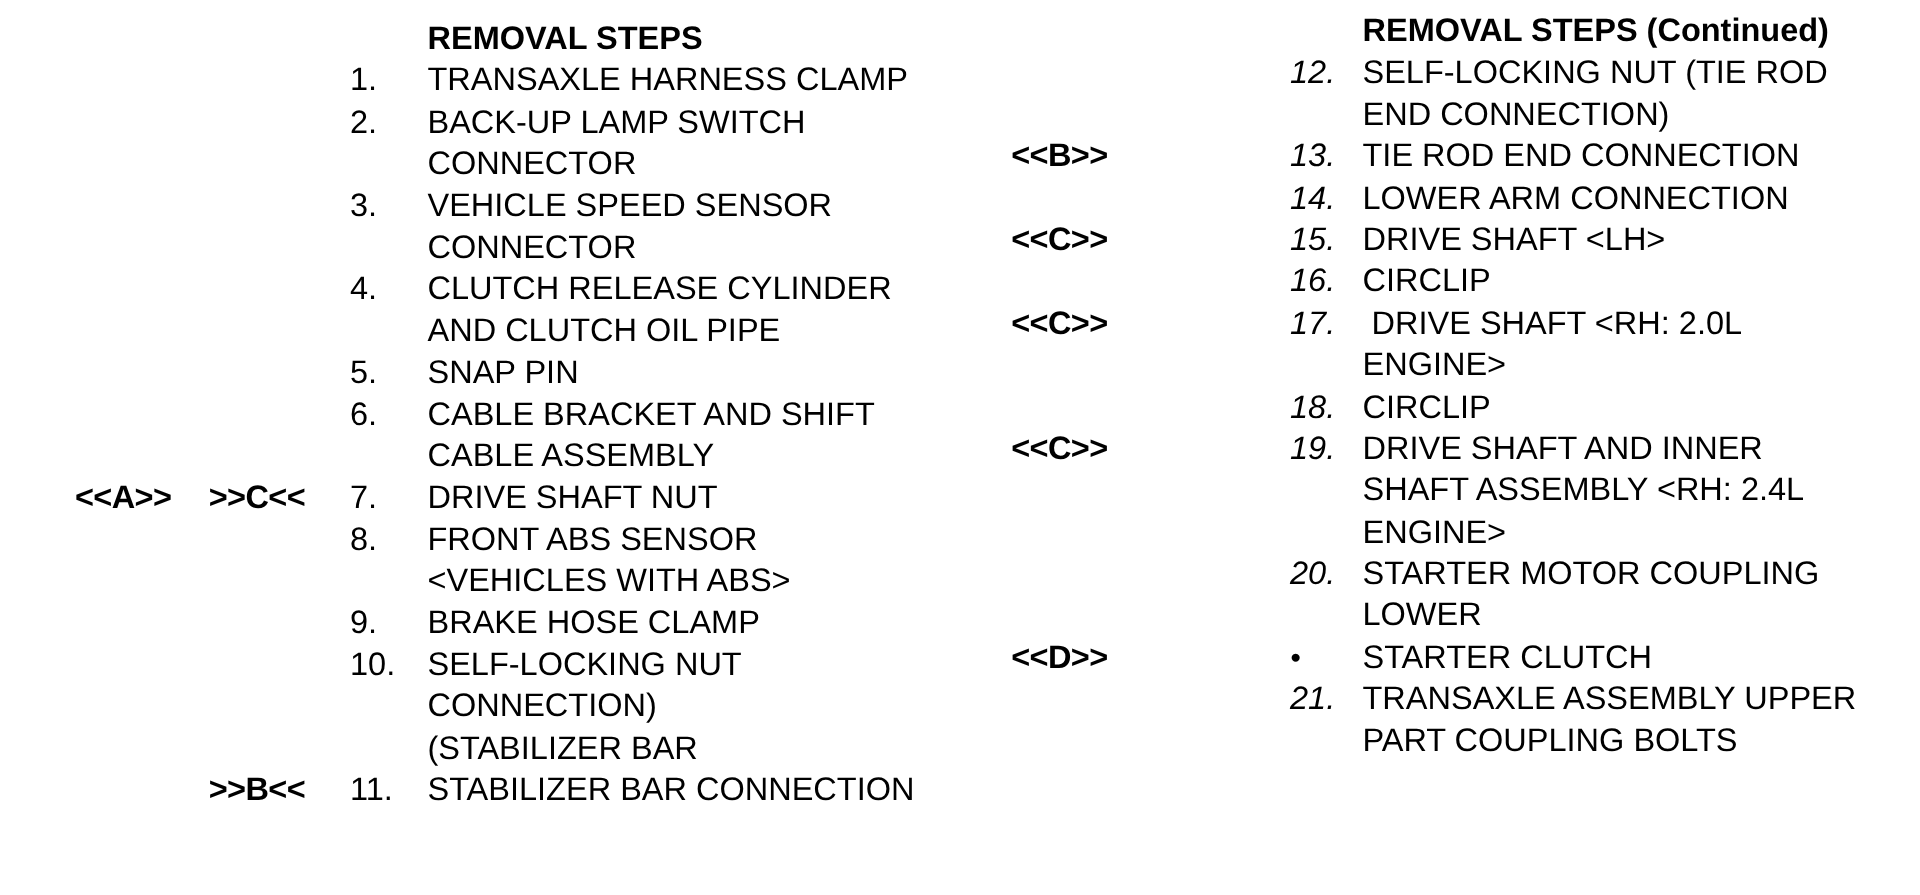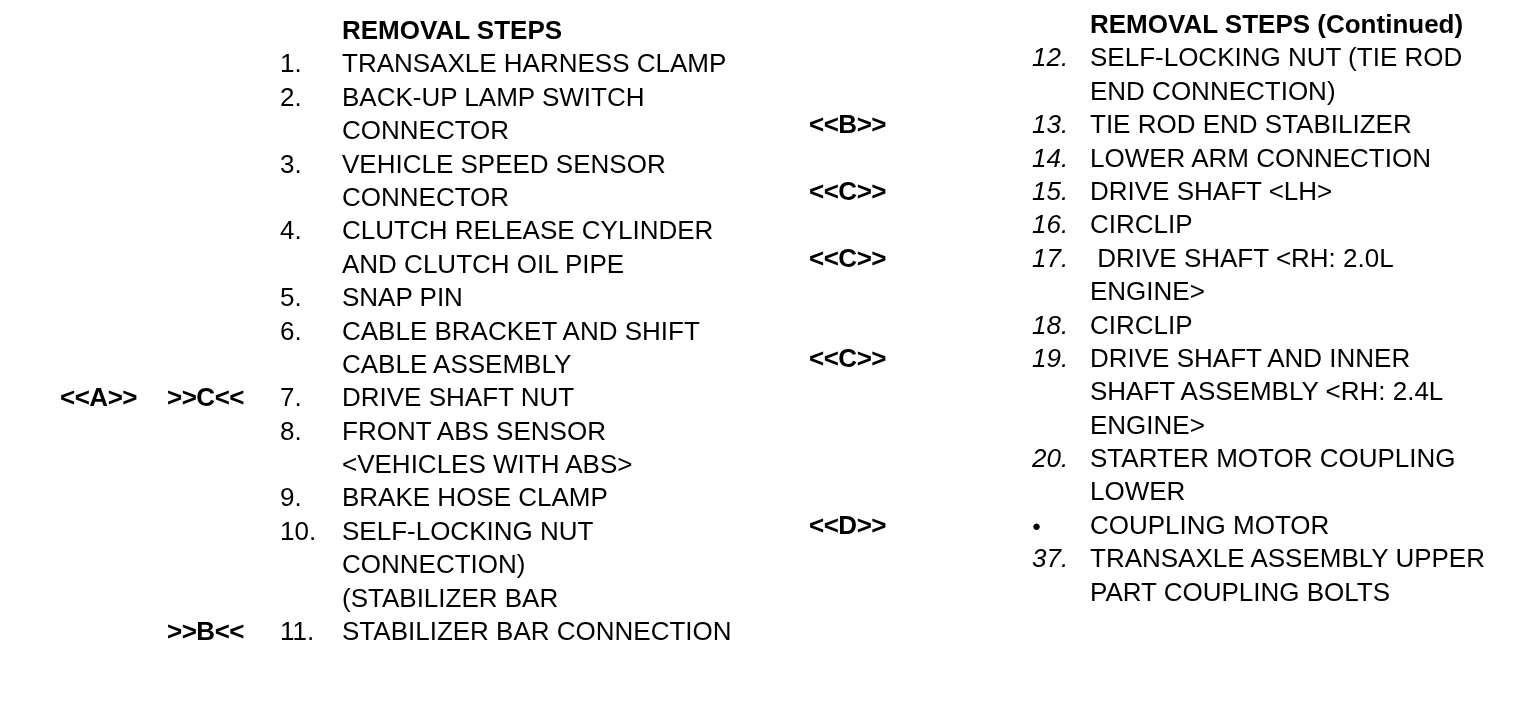--- a/index.html
+++ b/index.html
@@ -58,30 +58,30 @@
       <div class="line"><span class="txt">(STABILIZER BAR</span></div>
       <div class="line"><span class="m2 marker">&gt;&gt;B&lt;&lt;</span><span class="num">11.</span><span class="txt">STABILIZER BAR CONNECTION</span></div>
     </section>
 
   <section class="col col-right">
     <div class="line">
       <span class="txt hdr">REMOVAL STEPS (Continued)</span>
     </div>
   <div class="line"><span class="num">12.</span><span class="txt">SELF-LOCKING NUT (TIE ROD</span></div>
       <div class="line"><span class="txt">END CONNECTION)</span></div>
-      <div class="line"><span class="m marker">&lt;&lt;B&gt;&gt;</span><span class="num">13.</span><span class="txt">TIE ROD END STABILIZER</span></div>
+      <div class="line"><span class="m marker">&lt;&lt;B&gt;&gt;</span><span class="num">13.</span><span class="txt">TIE ROD END CONNECTION</span></div>
       <div class="line"><span class="num">14.</span><span class="txt">LOWER ARM CONNECTION</span></div>
       <div class="line"><span class="m marker">&lt;&lt;C&gt;&gt;</span><span class="num">15.</span><span class="txt">DRIVE SHAFT &lt;LH&gt;</span></div>
       <div class="line"><span class="num">16.</span><span class="txt">CIRCLIP</span></div>
       <div class="line"><span class="m marker">&lt;&lt;C&gt;&gt;</span><span class="num">17.</span><span class="txt"> DRIVE SHAFT &lt;RH: 2.0L</span></div>
       <div class="line"><span class="txt">ENGINE&gt;</span></div>
       <div class="line"><span class="num">18.</span><span class="txt">CIRCLIP</span></div>
       <div class="line"><span class="m marker">&lt;&lt;C&gt;&gt;</span><span class="num">19.</span><span class="txt">DRIVE SHAFT AND INNER</span></div>
       <div class="line"><span class="txt">SHAFT ASSEMBLY &lt;RH: 2.4L</span></div>
       <div class="line"><span class="txt">ENGINE&gt;</span></div>
       <div class="line"><span class="num">20.</span><span class="txt">STARTER MOTOR COUPLING</span></div>
       <div class="line"><span class="txt">LOWER</span></div>
-      <div class="line"><span class="m marker">&lt;&lt;D&gt;&gt;</span><span class="num bullet">●</span><span class="txt">COUPLING MOTOR</span></div>
-      <div class="line"><span class="num">37.</span><span class="txt">TRANSAXLE ASSEMBLY UPPER</span></div>
+      <div class="line"><span class="m marker">&lt;&lt;D&gt;&gt;</span><span class="num bullet">●</span><span class="txt">STARTER CLUTCH</span></div>
+      <div class="line"><span class="num">21.</span><span class="txt">TRANSAXLE ASSEMBLY UPPER</span></div>
       <div class="line"><span class="txt">PART COUPLING BOLTS</span></div>
     </section>
 
 </div>
 
 </body></html>

